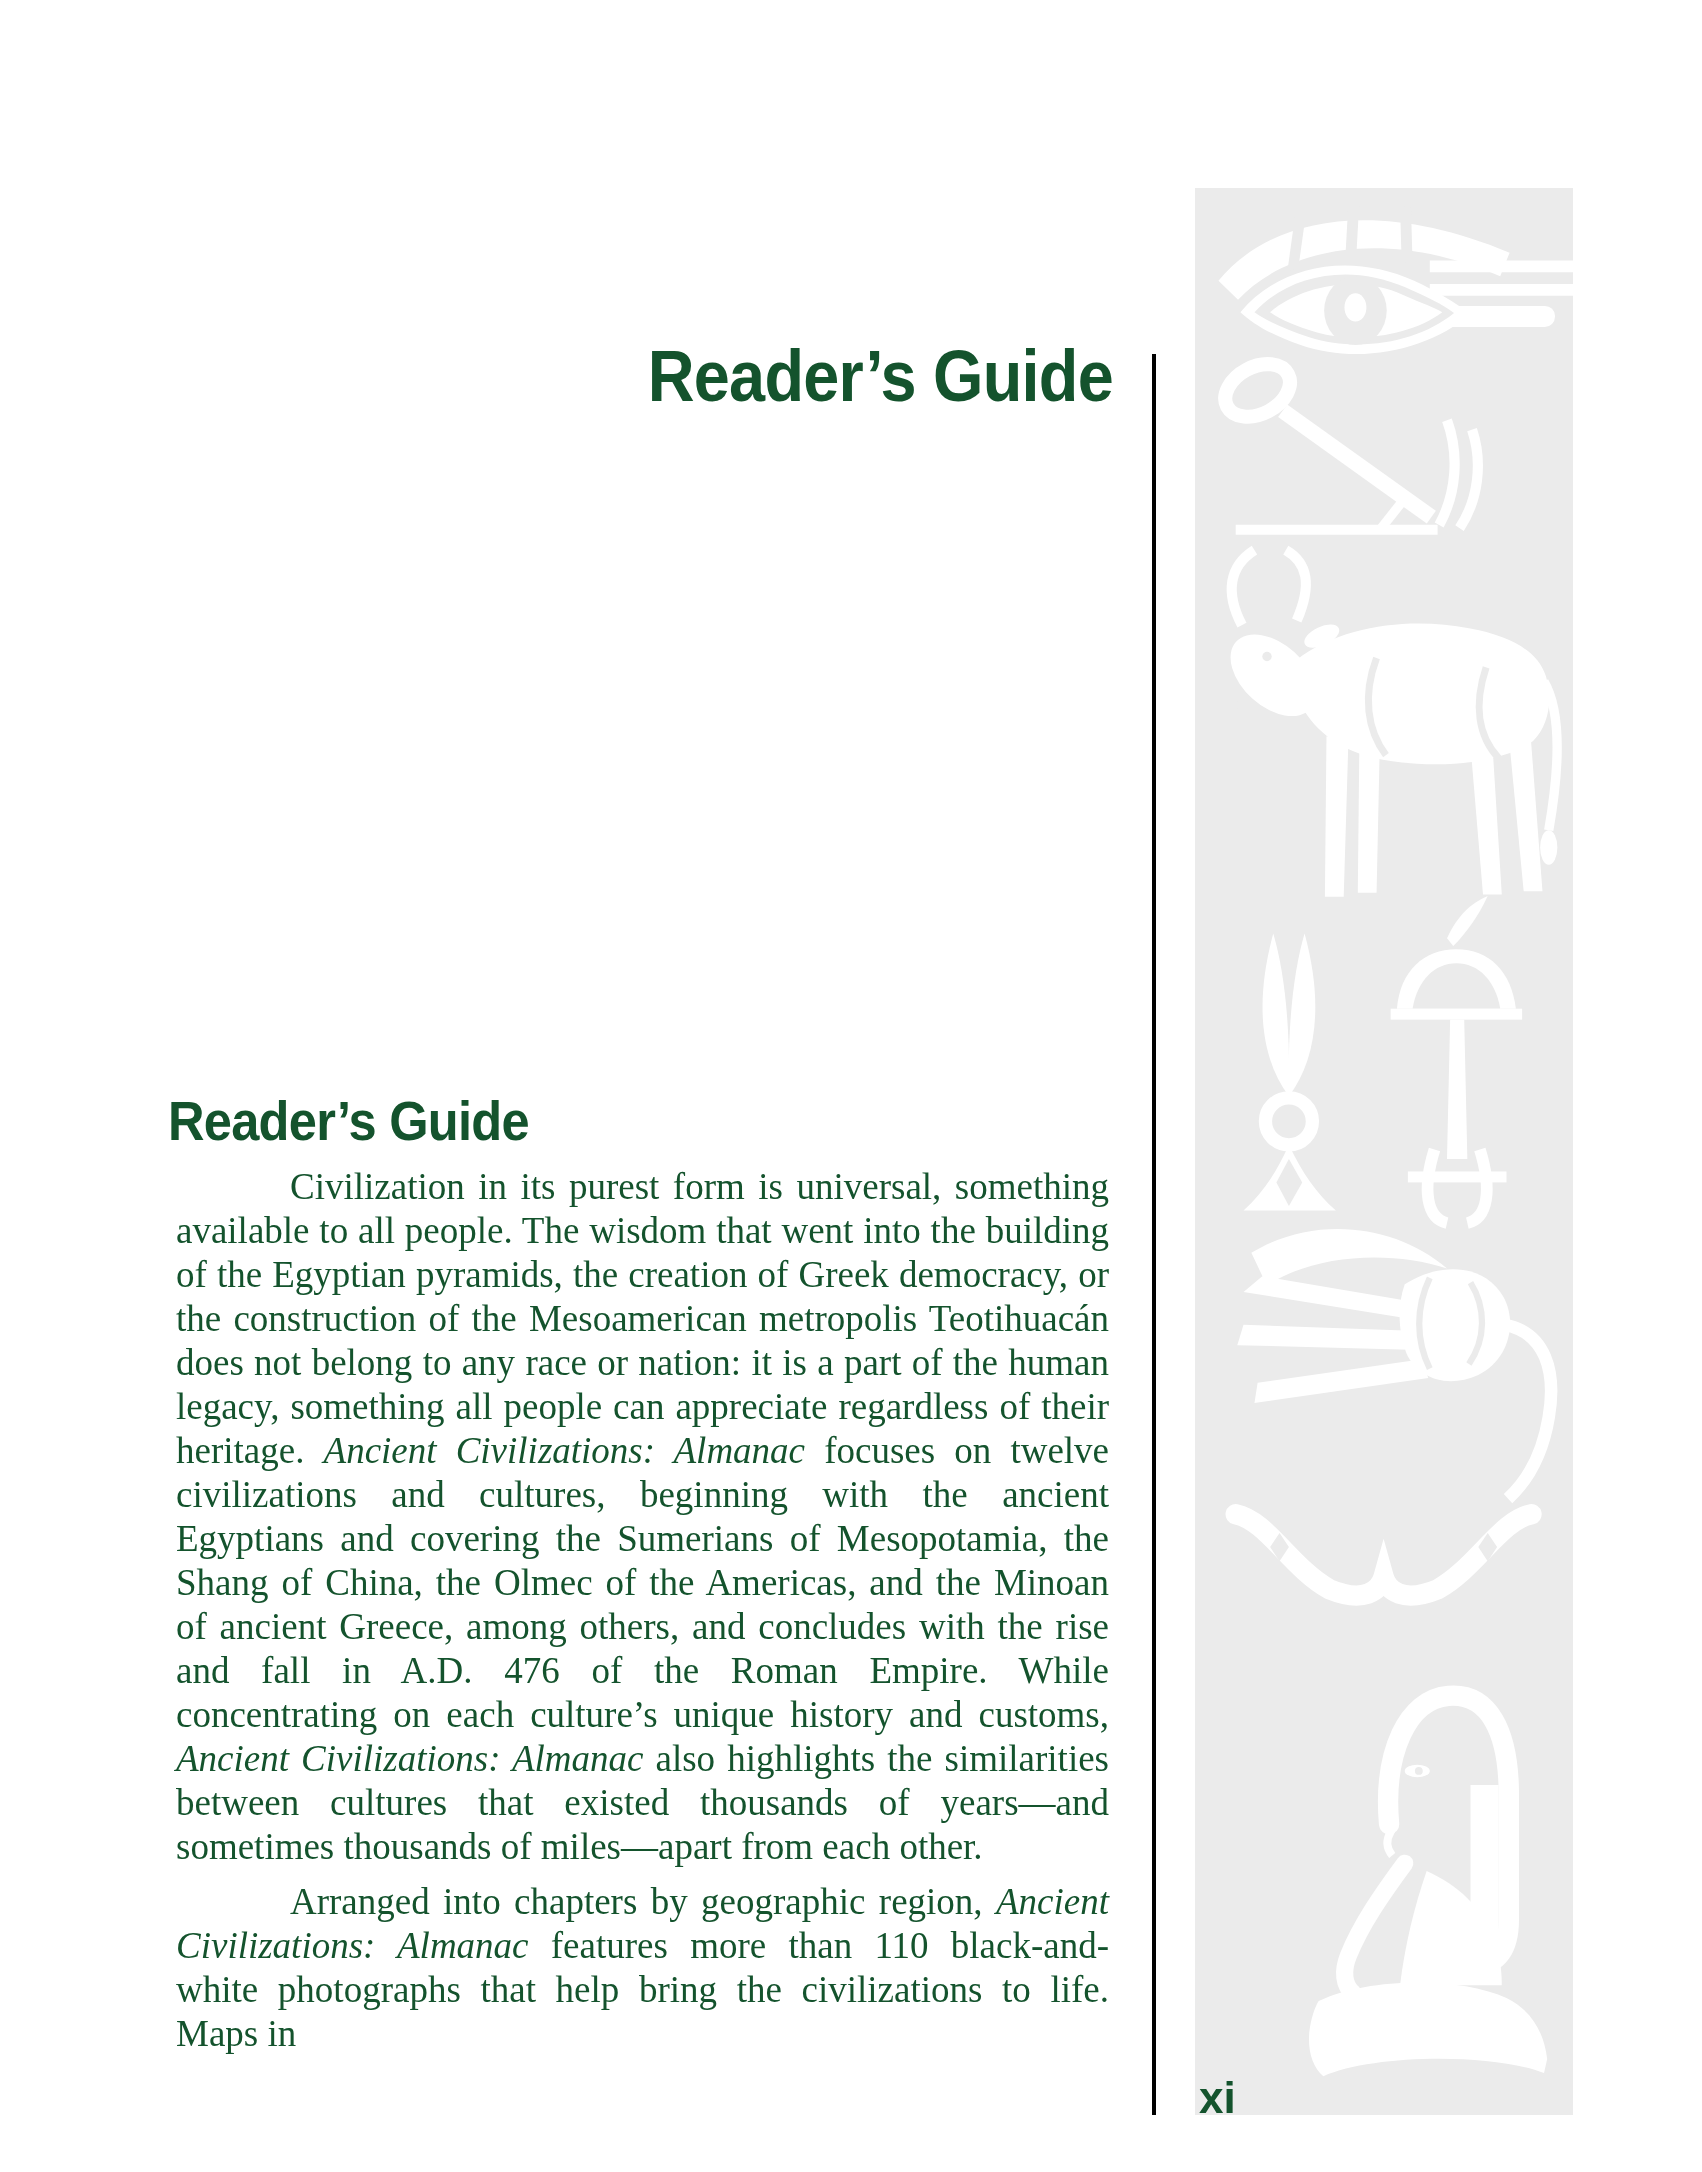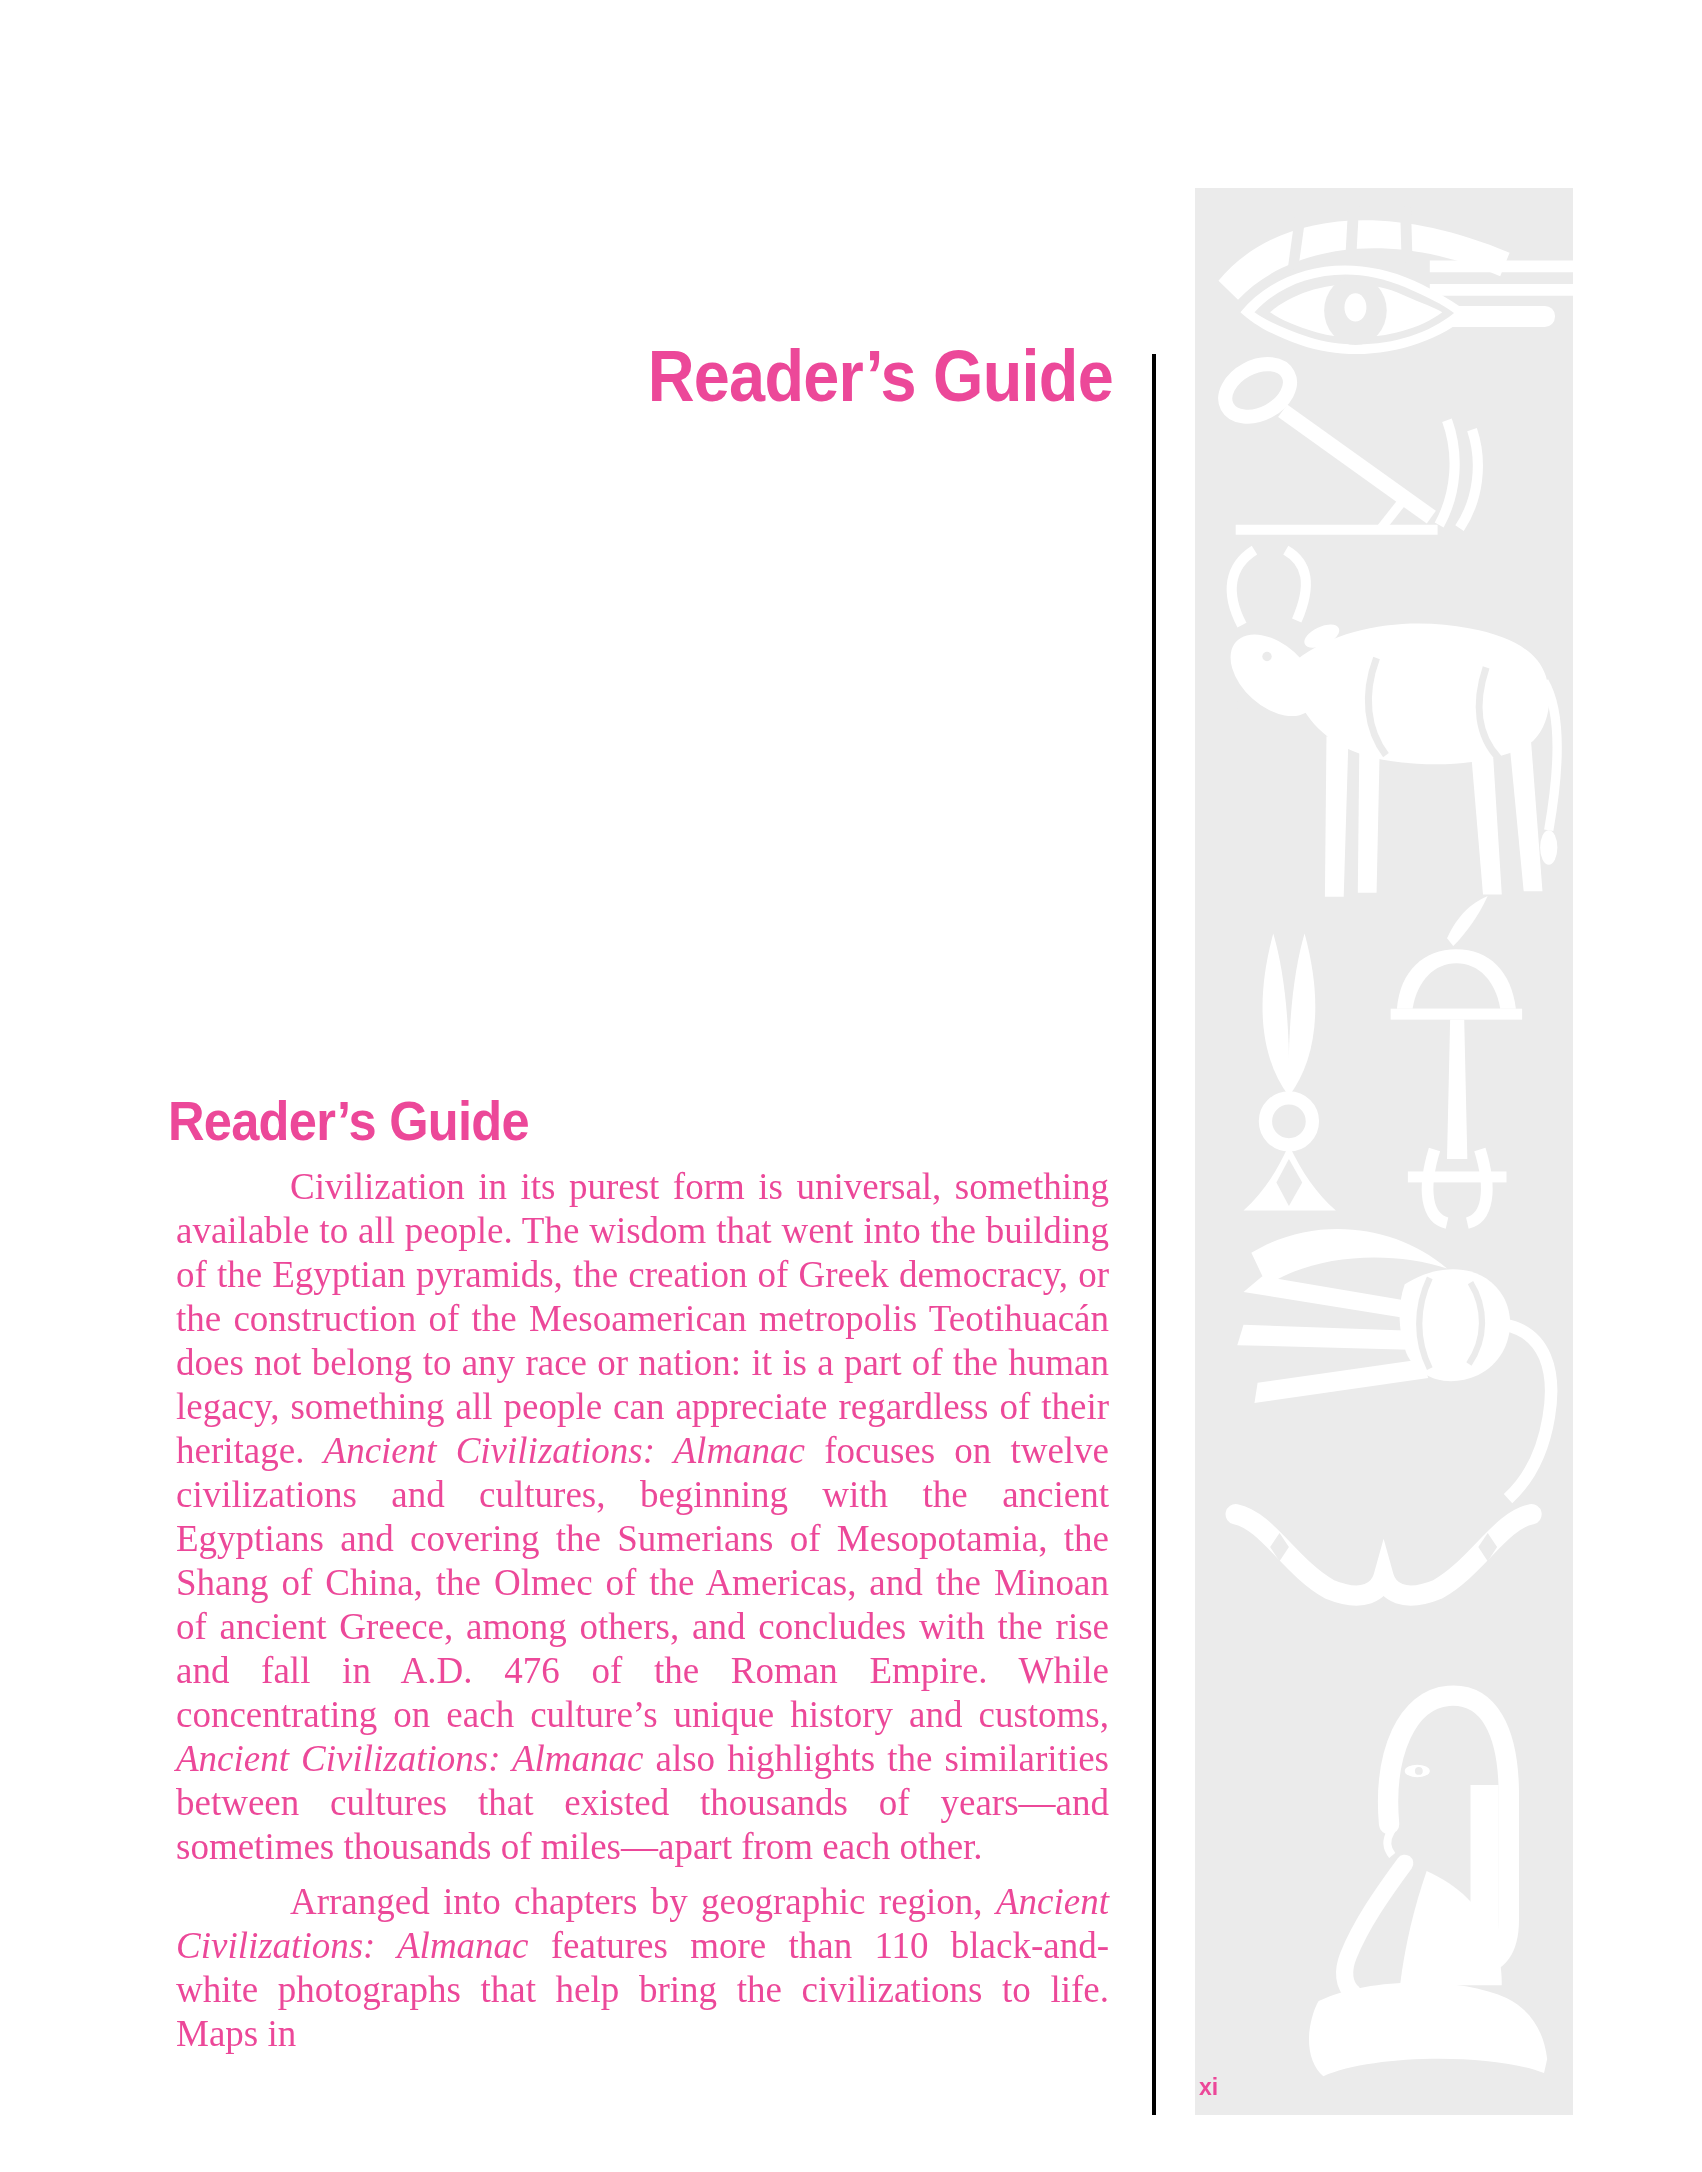--- a/index.html
+++ b/index.html
@@ -22,26 +22,26 @@
     font-family:"Liberation Sans",sans-serif;font-weight:bold;font-size:55px;line-height:1;
     letter-spacing:-0.8px;white-space:nowrap;transform:scaleX(.92);transform-origin:0 0;}
 
   .bodytext{position:absolute;left:168px;top:1157px;width:949px;
     font-family:"Liberation Serif",serif;font-size:37px;line-height:44px;text-align:justify;}
   .bodytext p{margin:8px;text-indent:114px}
   .bodytext p + p{margin-top:11px}
   .it{font-style:italic}
 
   .pagenum{position:absolute;left:1199px;top:2076px;margin:0;
-    font-family:"Liberation Sans",sans-serif;font-weight:bold;font-size:23px;line-height:1;}
+    font-family:"Liberation Sans",sans-serif;font-weight:bold;font-size:44px;line-height:1;}
 </style>
 </head>
 <body>
 
-<div class="page" style="color: #ec4899;">
+<div class="page" style="color: #14532d;">
 
   <h1 class="page-title">Reader’s Guide</h1>
 
   <div class="title-rule" style="background: rgb(0, 0, 0);"></div>
 
   <div class="band" style="background: rgb(235, 235, 235);">
     <svg viewBox="0 0 483 2461" xmlns="http://www.w3.org/2000/svg">
 
       <g>
         <path class="gw" d="M30,118 C95,38 230,10 402,82 L390,112 C240,48 115,78 55,142 Z"></path>

